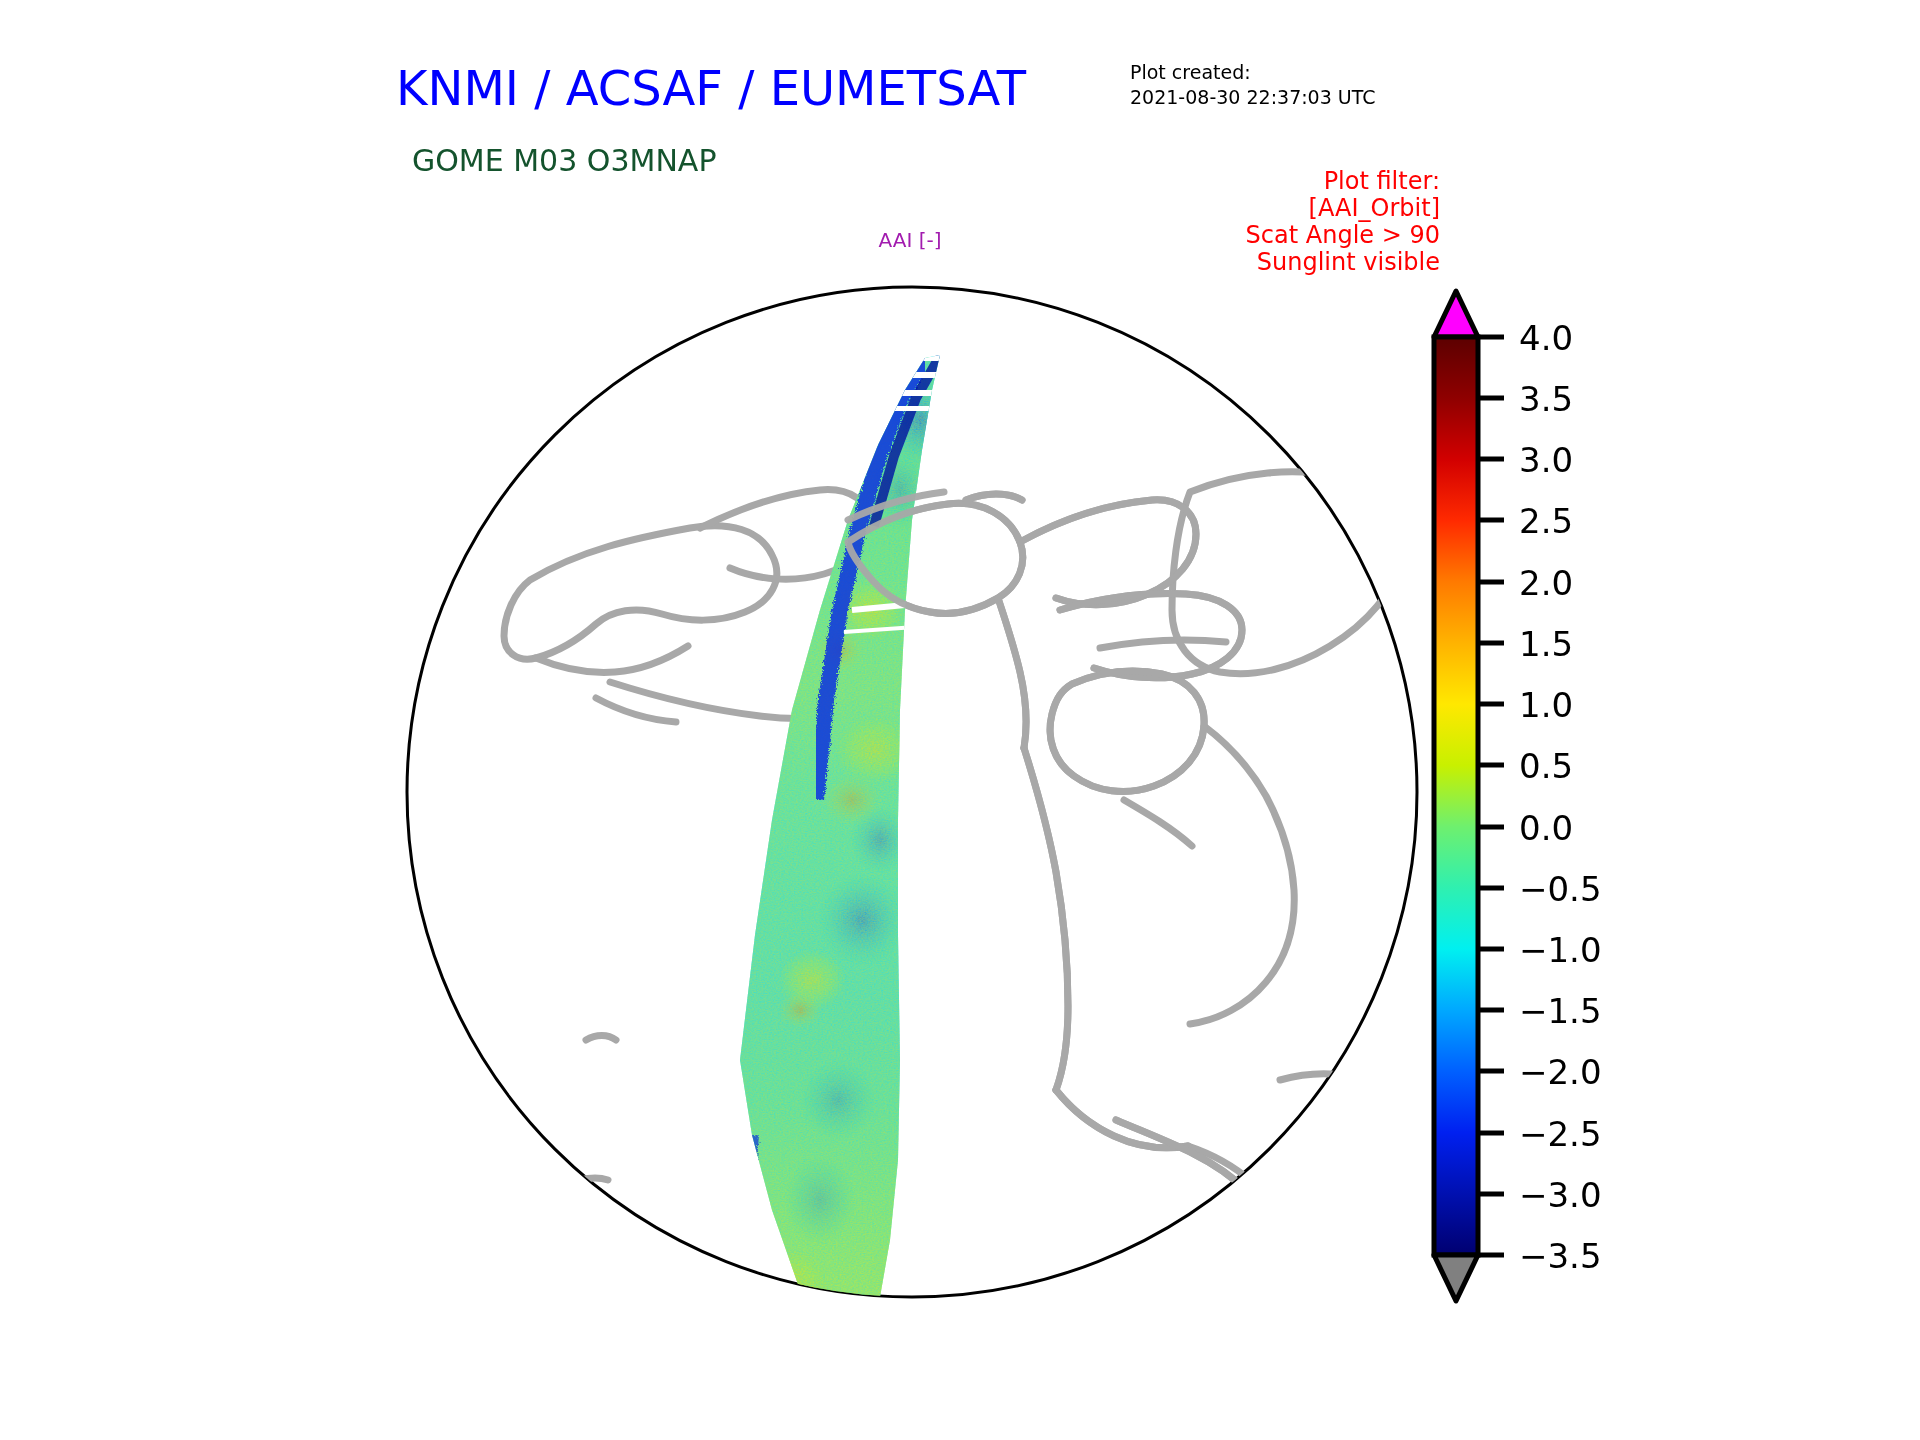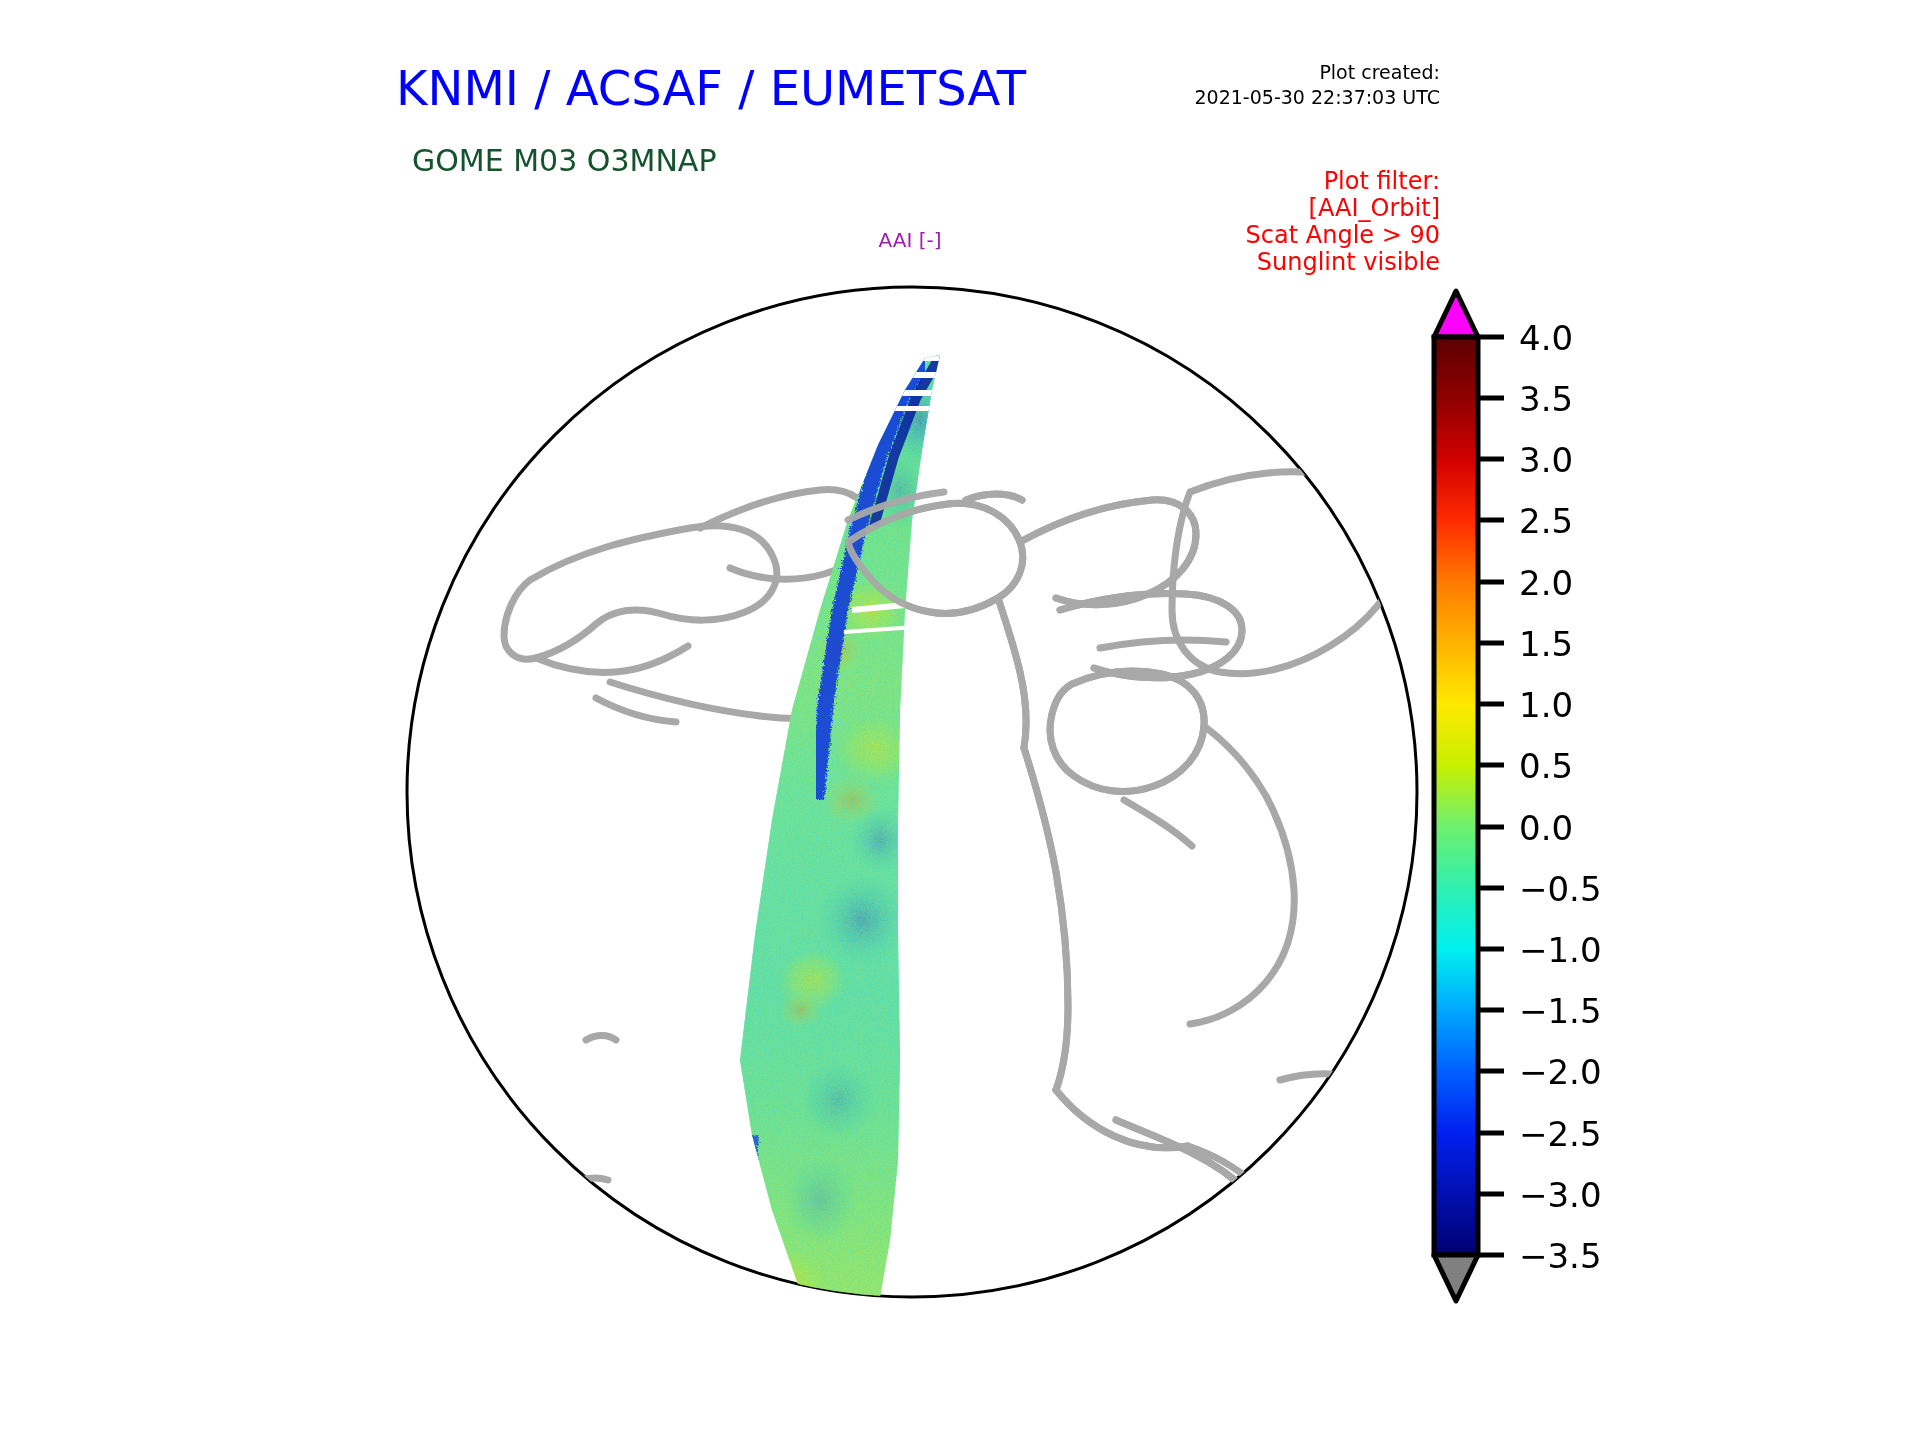--- a/index.html
+++ b/index.html
@@ -24,21 +24,21 @@
     top: 60px;
     font-size: 48px;
     color: #0000ff;
     white-space: nowrap;
     letter-spacing: 0px;
   }
   #plot-created-block {
     left: 1130px;
     top: 60px;
     width: 310px;
-    text-align: right;
+    text-align: left;
     font-size: 19px;
     line-height: 25px;
     color: #000000;
   }
   #dataset-block {
     left: 412px;
     top: 140px;
     font-size: 30px;
     line-height: 42px;
     color: #14532d;
@@ -85,21 +85,21 @@
     fill: #000000;
   }
 </style>
 </head>
 <body>
 
 <div class="abs" id="org-title">KNMI / ACSAF / EUMETSAT</div>
 
 <div class="abs" id="plot-created-block">
   <div>Plot created:</div>
-  <div>2021-05-30 22:37:03 UTC</div>
+  <div>2021-08-30 22:37:03 UTC</div>
 </div>
 
 <div class="abs" id="dataset-block">
   <div>GOME M03 O3MNAP</div>
 </div>
 
 <div class="abs" id="variable-title">AAI [-]</div>
 
 <div class="abs" id="plot-filter-block">
   <div>Plot filter:</div>

